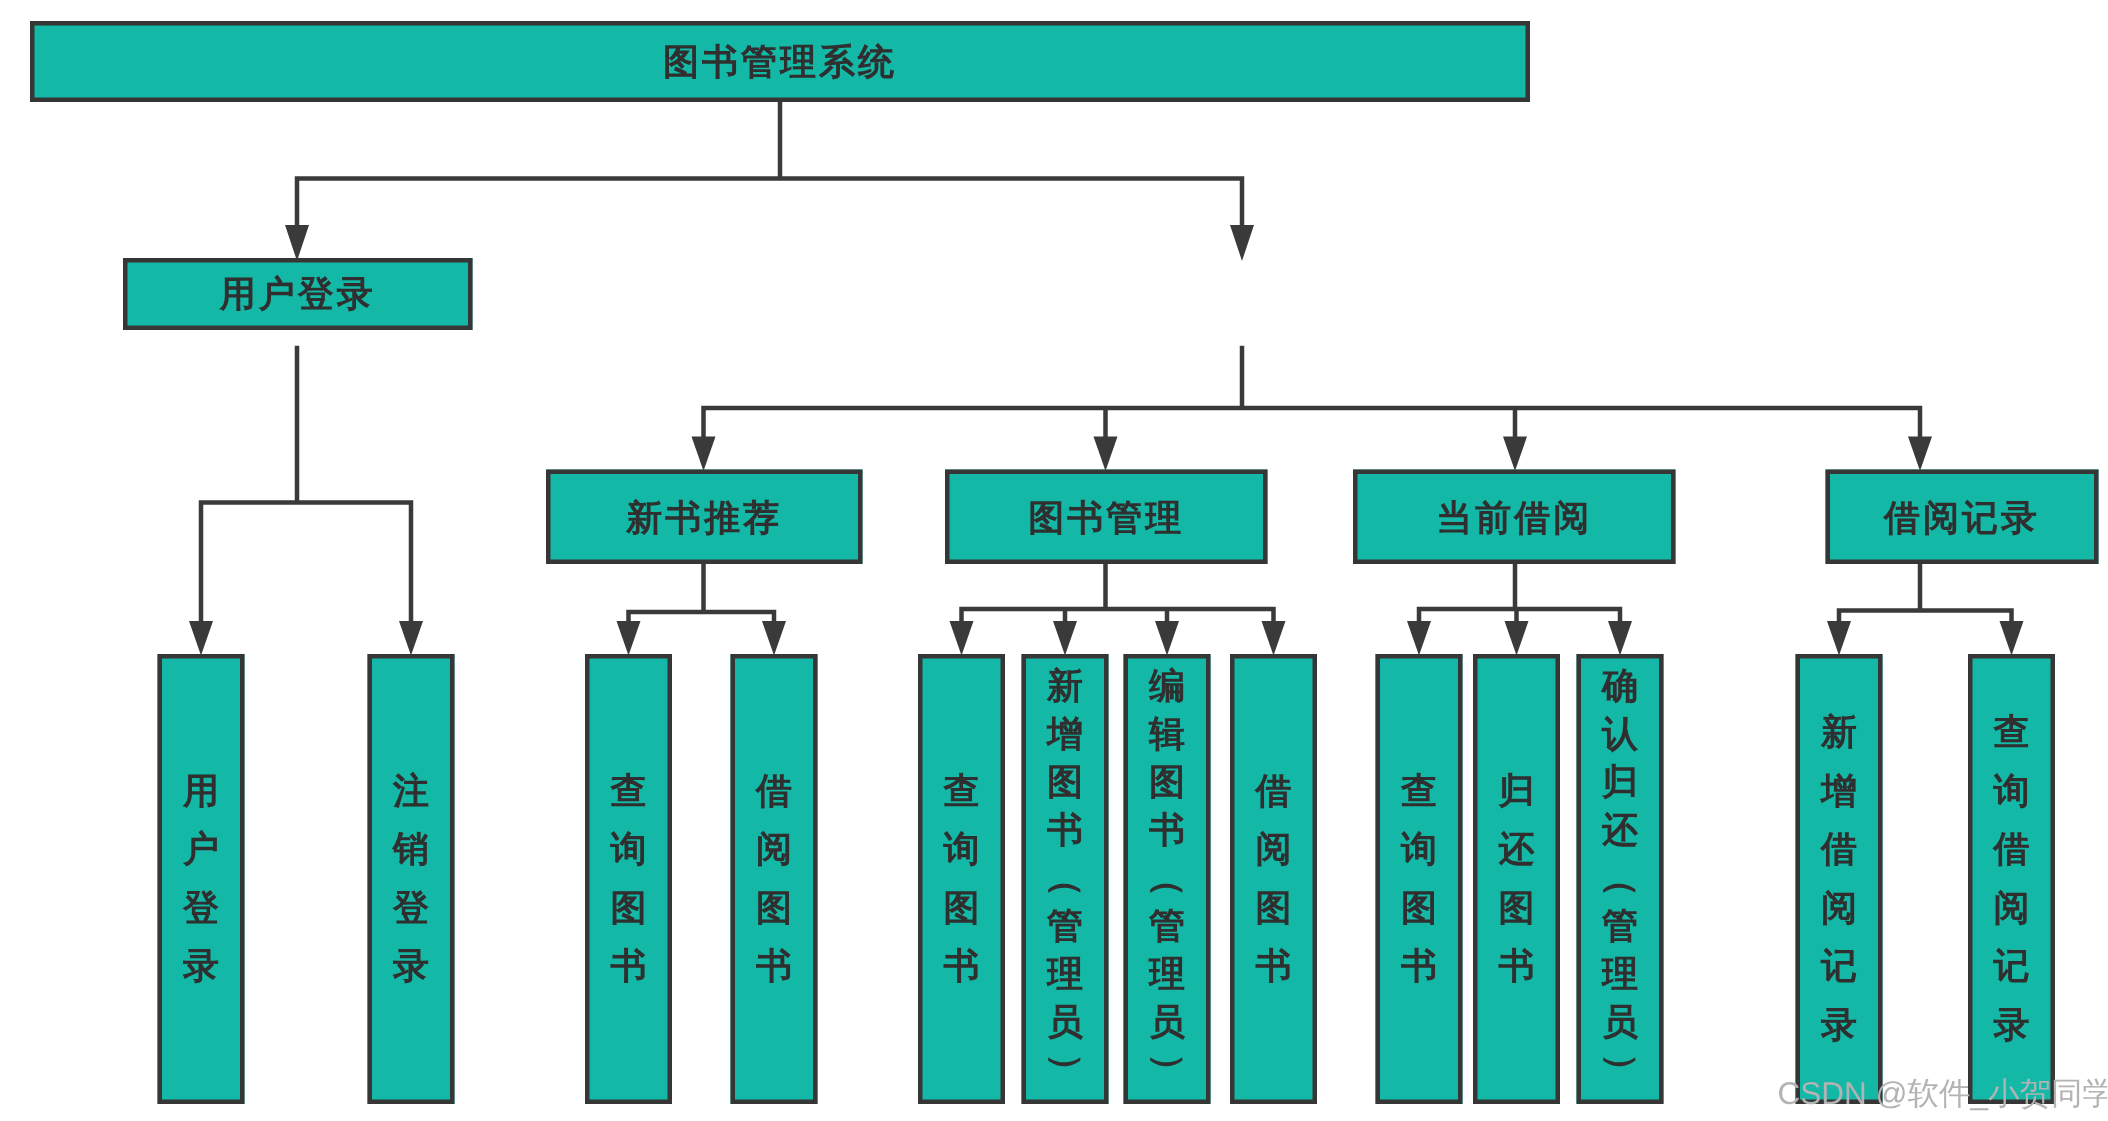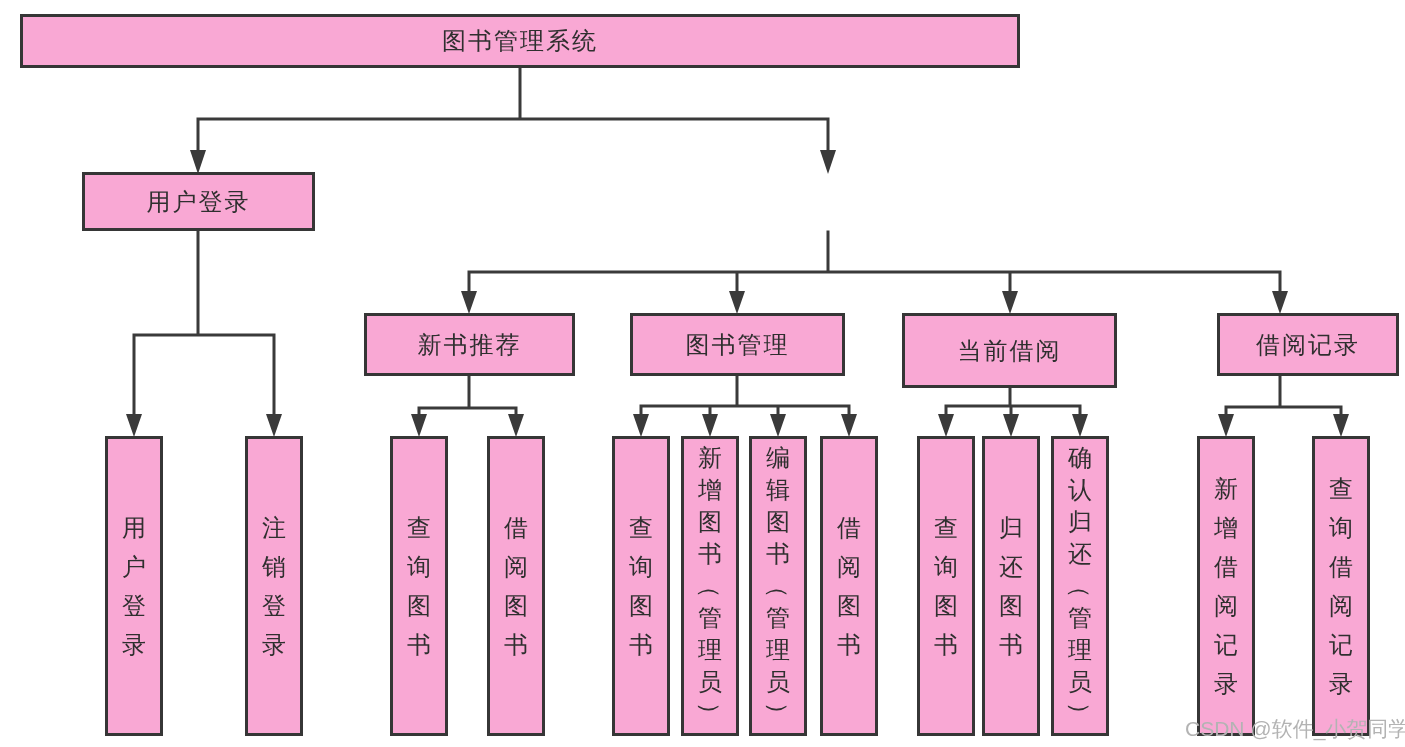--- a/index.html
+++ b/index.html
@@ -13,29 +13,30 @@
   }
   svg.connectors {
     position: absolute;
     left: 0; top: 0;
     width: 1405px; height: 747px;
     z-index: 0;
   }
   .node {
     position: absolute;
     box-sizing: border-box;
-    background: #f9a8d4;
+    background: #14b8a6;
     border: 3px solid #363636;
     color: #2f2f2f;
     display: flex;
     align-items: center;
     justify-content: center;
     font-size: 24px;
     z-index: 1;
     letter-spacing: 2px;
+    font-weight: bold;
   }
   .leaf {
     flex-direction: column;
     align-items: center;
     justify-content: center;
     letter-spacing: 0;
   }
   .leaf span { display: block; line-height: 1; }
   .leaf span.rot { transform: rotate(90deg); }
   .watermark {
@@ -81,25 +82,25 @@
       <polygon points="938,414 954,414 946,437"></polygon>
       <polygon points="1003,414 1019,414 1011,437"></polygon>
       <polygon points="1072,414 1088,414 1080,437"></polygon>
       <polygon points="1218,414 1234,414 1226,437"></polygon>
       <polygon points="1333,414 1349,414 1341,437"></polygon>
     </g>
   </svg>
 
   <div class="node" style="left:20px; top:14px; width:1000px; height:54px;">图书管理系统</div>
 
-  <div class="node" style="left:82px; top:172px; width:233px; height:59px;">用户登录</div>
+  <div class="node" style="left:82px; top:172px; width:233px; height:48px;">用户登录</div>
 
   <div class="node" style="left:364px; top:313px; width:211px; height:63px;text-align:center;">新书推荐</div>
   <div class="node" style="left:630px; top:313px; width:215px; height:63px;">图书管理</div>
-  <div class="node" style="left:902px; top:313px; width:215px; height:75px;">当前借阅</div>
+  <div class="node" style="left:902px; top:313px; width:215px; height:63px;">当前借阅</div>
   <div class="node" style="left:1217px; top:313px; width:182px; height:63px;">借阅记录</div>
 
   <div class="node leaf" style="left: 105px; top: 436px; width: 58px; height: 300px; gap: 15px;">
       <span>用</span>
       <span>户</span>
       <span>登</span>
       <span>录</span>
     </div>
   <div class="node leaf" style="left: 245px; top: 436px; width: 58px; height: 300px; gap: 15px;">
       <span>注</span>

